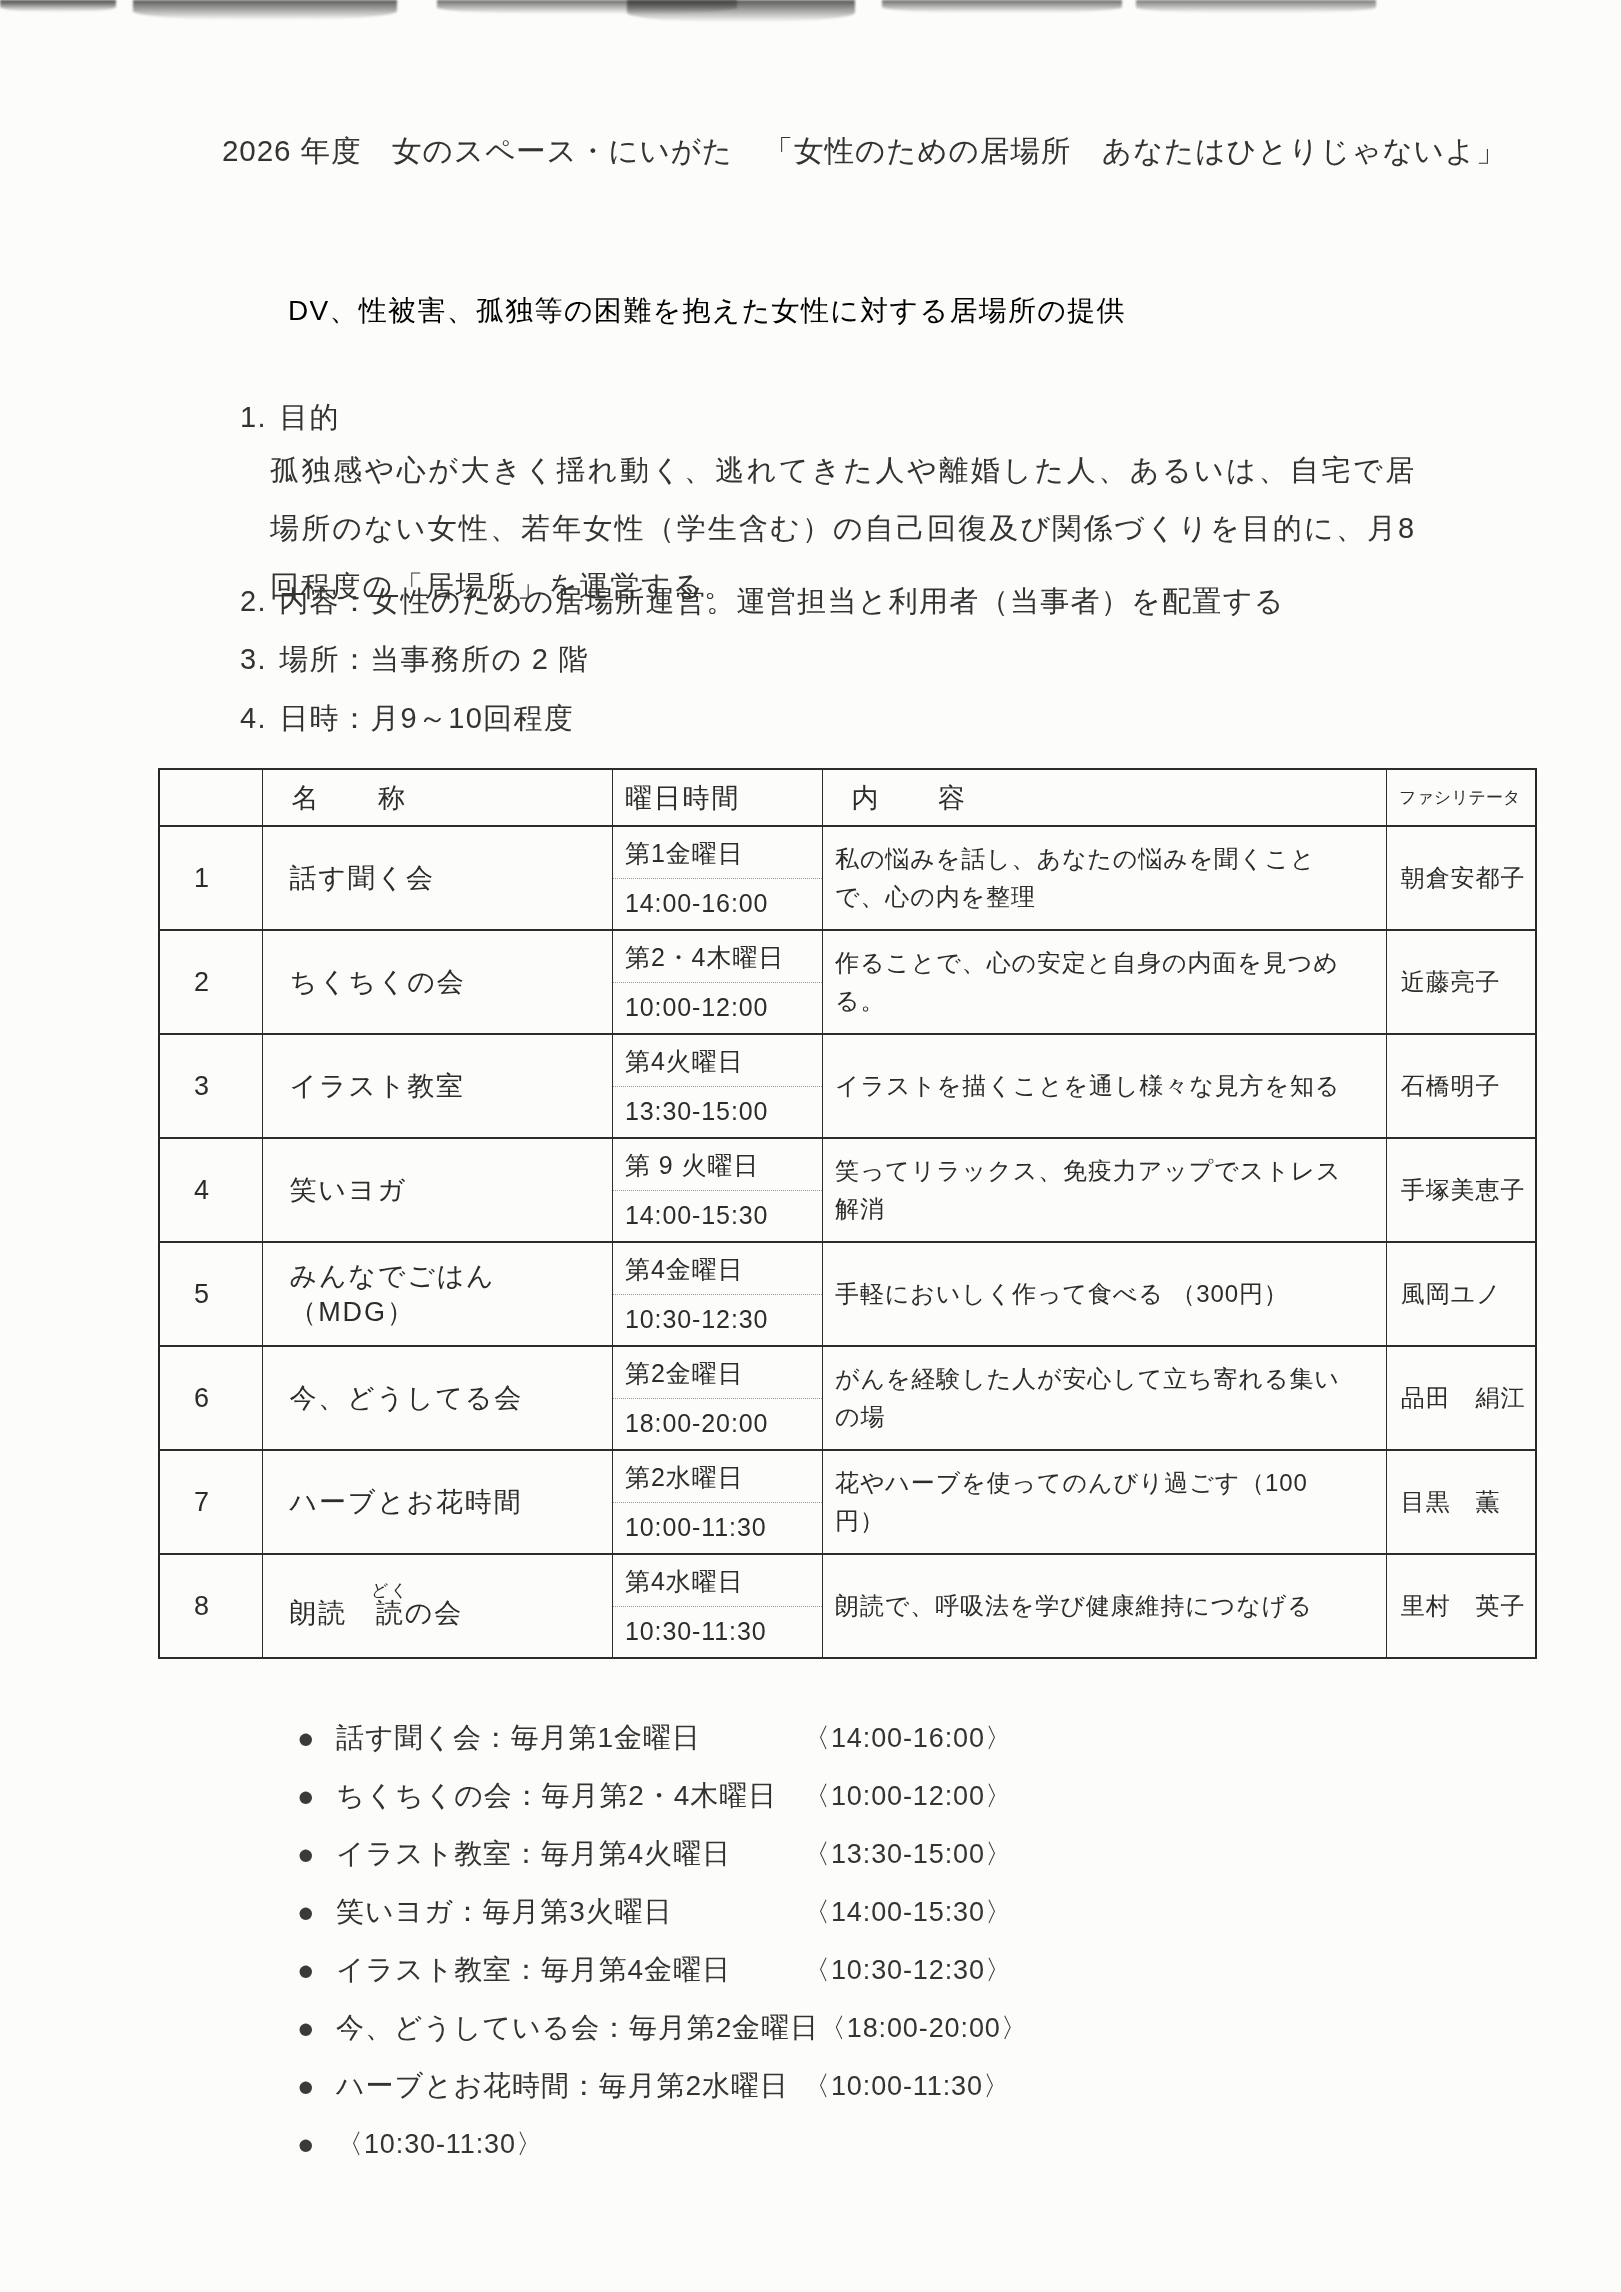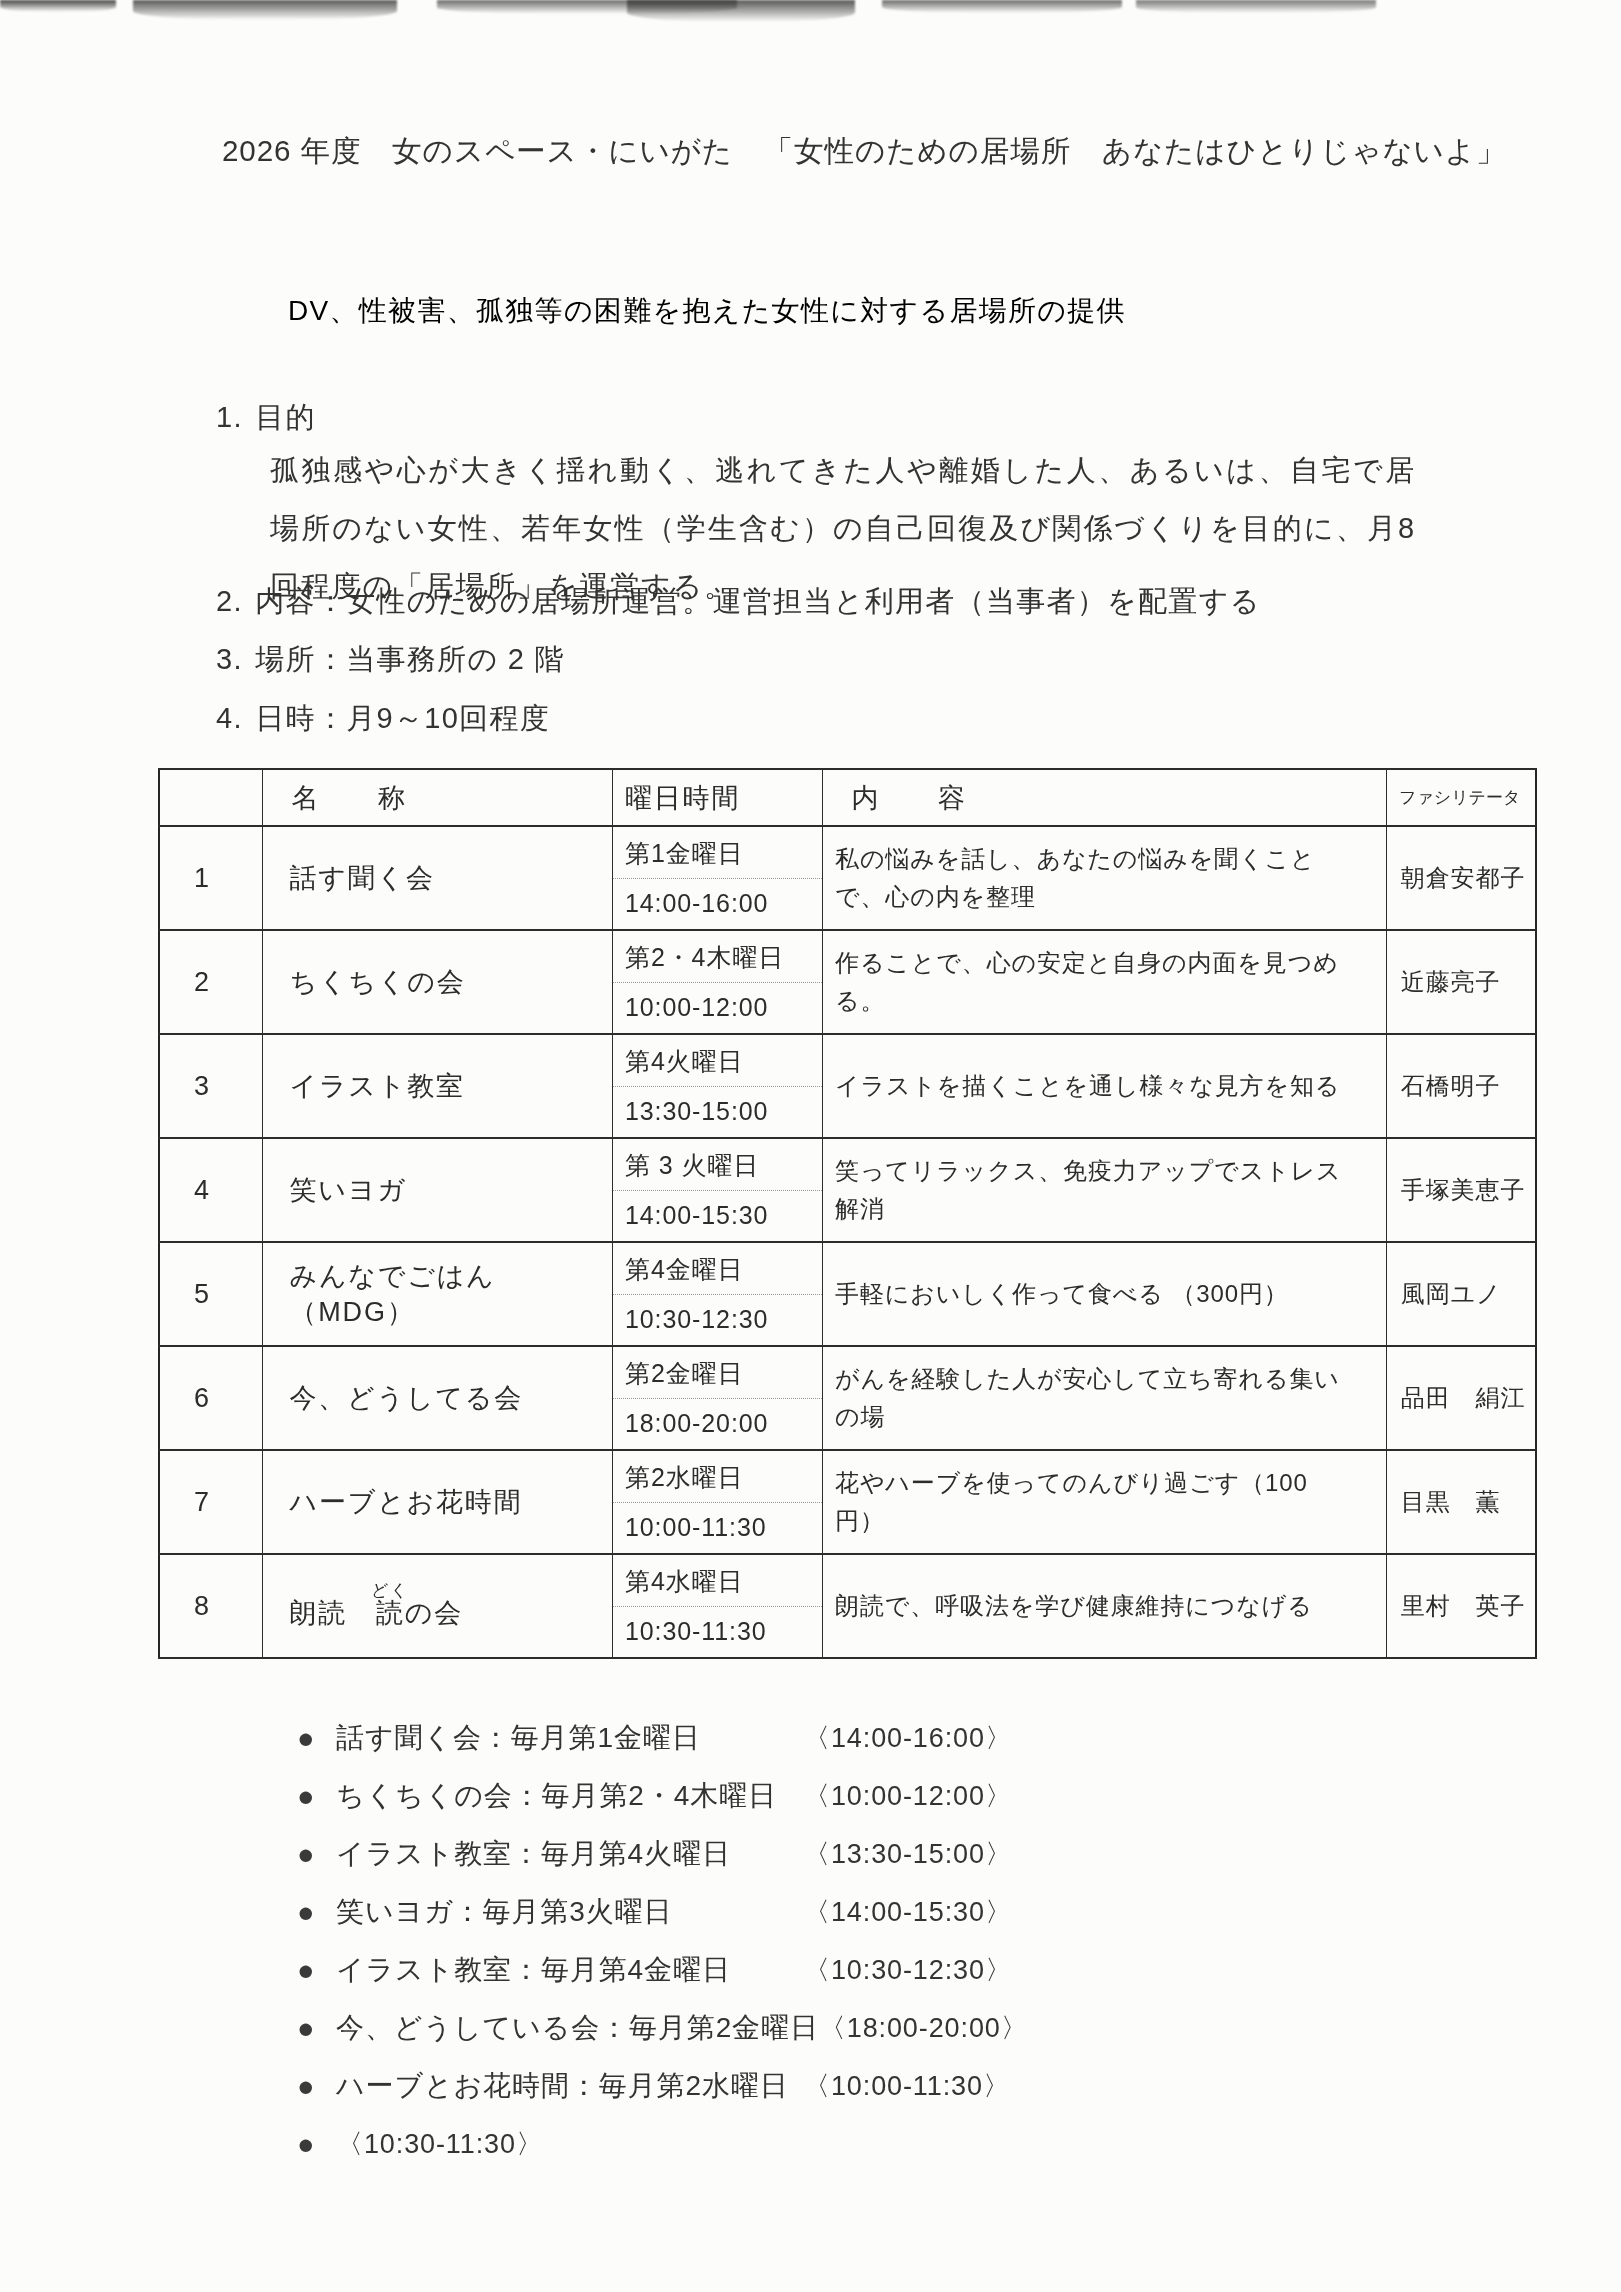--- a/index.html
+++ b/index.html
@@ -26,21 +26,21 @@
   .doc-title{
     position:absolute;left:222px;top:131px;
     font-size:29.6px;letter-spacing:0.9px;white-space:nowrap;color:#333;
   }
   .doc-subtitle{
     position:absolute;left:288px;top:292px;
     font-size:28px;letter-spacing:1.3px;white-space:nowrap;color:#000000;
   }
 
   
-  .numbered{position:absolute;left:216px;font-size:29px;letter-spacing:1.3px;white-space:nowrap;color:#333;}
+  .numbered{position:absolute;left:240px;font-size:29px;letter-spacing:1.3px;white-space:nowrap;color:#333;}
   .numbered .no{display:inline-block;margin-right:12.5px;}
   .n1{top:398px;}
   .n2{top:582px;}
   .n3{top:640px;}
   .n4{top:699px;}
   .purpose-body{
     position:absolute;left:270px;top:441px;width:1146px;
     font-size:29px;line-height:58px;letter-spacing:1.8px;
     text-align:justify;color:#333;
   }
@@ -161,21 +161,21 @@
         </td>
         <td class="td-content">イラストを描くことを通し様々な見方を知る</td>
         <td class="td-fac">石橋明子</td>
       </tr>
 
       <tr class="row">
         <td class="td-no">4</td>
         <td class="td-name">笑いヨガ</td>
         <td class="td-daytime">
           <div class="dt-wrap">
-                <div class="dt-day">第 3 火曜日</div>
+                <div class="dt-day">第 9 火曜日</div>
                 <div class="dt-time">14:00-15:30</div>
               </div>
         </td>
         <td class="td-content">笑ってリラックス、免疫力アップでストレス解消</td>
         <td class="td-fac">手塚美恵子</td>
       </tr>
 
       <tr class="row">
         <td class="td-no">5</td>
         <td class="td-name">みんなでごはん（MDG）</td>

